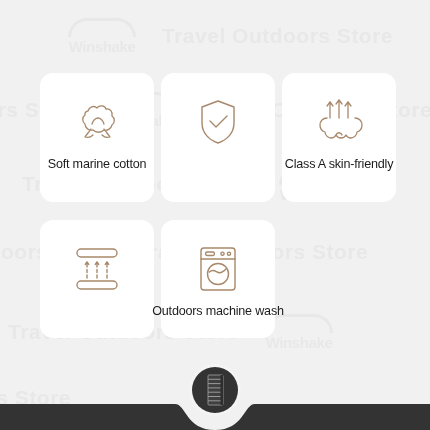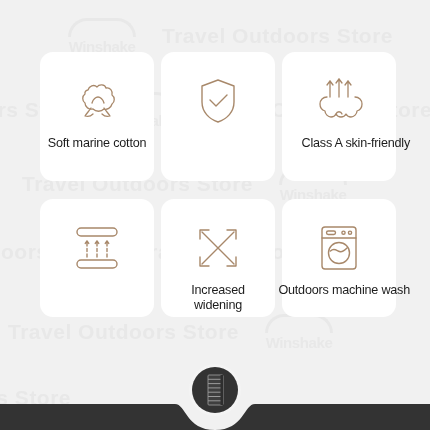--- a/index.html
+++ b/index.html
@@ -44,21 +44,21 @@
   .wm-r1{top:18px;left:68px;}
   .wm-r2{top:92px;left:-150px;}
   .wm-r3{top:166px;left:22px;}
   .wm-r4{top:240px;left:-120px;}
   .wm-r5{top:314px;left:8px;}
   .wm-r6{top:386px;left:-160px;}
 
   
   #cards{
     position:absolute;
-    left:40px;top:52px;
+    left:40px;top:73px;
     width:350px;
     display:grid;
     grid-template-columns:repeat(3,114px);
     grid-template-rows:129px 118px;
     column-gap:7px;row-gap:18px;
     z-index:2;
   }
   .card{
     background:#ffffff;
     border-radius:13px;
@@ -76,21 +76,21 @@
   .card .caption{
     position:absolute;
     left:-4px;right:-4px;
     top:84px;
     text-align:center;
     font-size:12.6px;
     line-height:15px;
     color:#1c1c1c;
     letter-spacing:-.2px;
   }
-  .card.wide .caption{left:-14px;right:-14px;text-align:right;}
+  .card.wide .caption{left:-14px;right:-14px;}
 
   
   #footer{
     position:absolute;left:0;right:0;bottom:0;height:34px;
     z-index:2;
   }
   #footer svg{display:block;width:430px;height:34px;}
   #badge{
     position:absolute;
     left:192px;top:367px;
@@ -191,29 +191,20 @@
       <svg width="56" height="46" viewBox="0 0 56 46" fill="none" stroke="#a8886a" stroke-width="1.4" stroke-linecap="round" stroke-linejoin="round">
         <rect x="8" y="3" width="40" height="8" rx="4"></rect>
         <rect x="8" y="35" width="40" height="8" rx="4"></rect>
         <path d="M18 32V16M18 16l-2.5 3.5M18 16l2.5 3.5" stroke-dasharray="3 2.5"></path>
         <path d="M28 32V16M28 16l-2.5 3.5M28 16l2.5 3.5" stroke-dasharray="3 2.5"></path>
         <path d="M38 32V16M38 16l-2.5 3.5M38 16l2.5 3.5" stroke-dasharray="3 2.5"></path>
       </svg>
     </div>
   </div>
 
-  <div class="card">
-    <div class="icon">
-      <svg width="46" height="46" viewBox="0 0 46 46" fill="none" stroke="#a8886a" stroke-width="1.4" stroke-linecap="round" stroke-linejoin="round">
-        <path d="M5 14V5h9M41 14V5h-9M5 32v9h9M41 32v9h-9"></path>
-        <path d="M7 7l32 32M39 7L7 39"></path>
-      </svg>
-    </div>
-    <div class="caption">Increased<br>widening</div>
-  </div>
 
   <div class="card wide">
     <div class="icon">
       <svg width="46" height="48" viewBox="0 0 46 48" fill="none" stroke="#a8886a" stroke-width="1.4" stroke-linecap="round" stroke-linejoin="round">
         <rect x="6" y="3" width="34" height="42" rx="3"></rect>
         <path d="M6 14h34"></path>
         <rect x="10.5" y="7" width="9" height="3.5" rx="1.75"></rect>
         <circle cx="27.5" cy="8.7" r="1.6"></circle>
         <circle cx="34" cy="8.7" r="1.6"></circle>
         <circle cx="23" cy="29" r="10.5"></circle>

